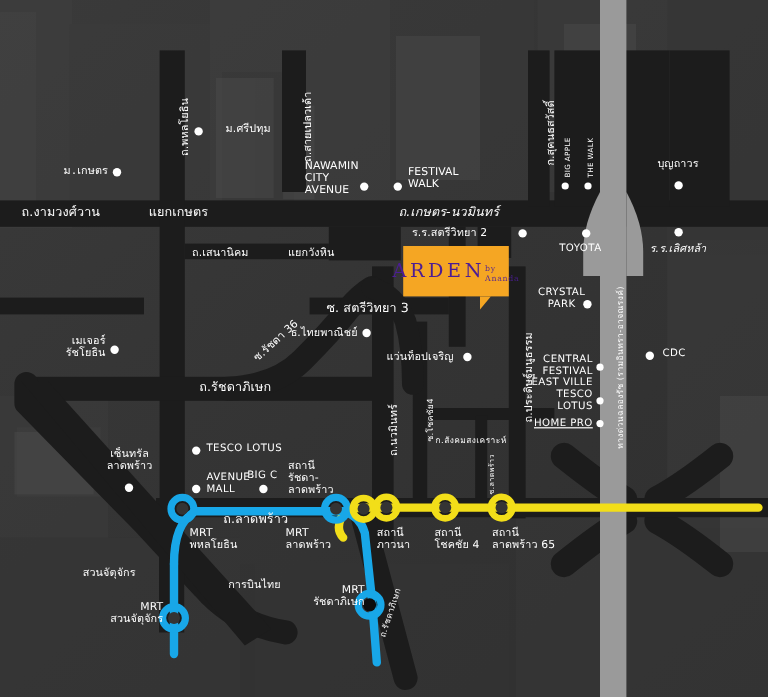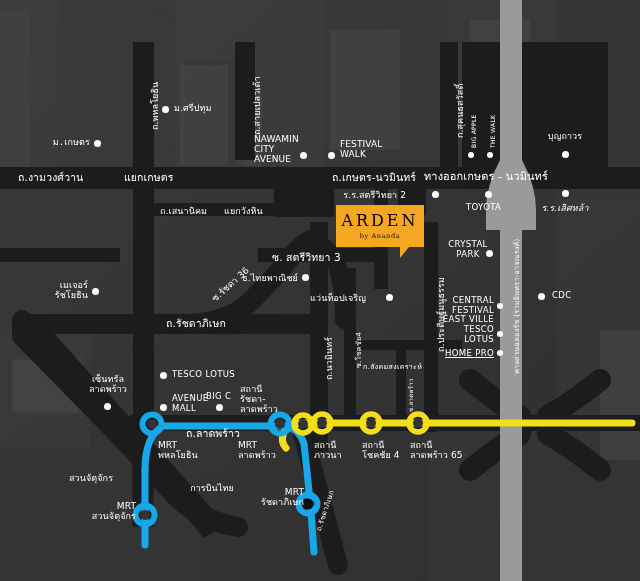--- a/index.html
+++ b/index.html
@@ -19,22 +19,22 @@
   .lbl.road{font-size:10.5px;}
   .lbl.bigroad{font-size:11px;}
   .lbl.small{font-size:7px;letter-spacing:.35px;}
   .lbl.tiny{font-size:6px;letter-spacing:.3px;}
   .lbl.eng{font-size:8.5px;letter-spacing:.35px;}
   .lbl.vert{transform-origin:0 0;}
   .dot{position:absolute;width:7px;height:7px;border-radius:50%;background:#fff;}
   .dot.sm{width:6px;height:6px;}
   
   #arden-marker{
-    position:absolute;background:#f5a623;color:#000000;
-    display:flex;flex-direction:column;align-items:center;justify-content:center;
+    position:absolute;background:#f5a623;color:#4c1d95;
+    display:flex;flex-direction:row;align-items:center;justify-content:center;
   }
   #arden-marker .a-name{
     font-family:"DejaVu Serif","Liberation Serif",serif;
     font-size:16px;letter-spacing:3px;line-height:1;
   }
   #arden-marker .a-sub{
     font-family:"DejaVu Serif","Liberation Serif",serif;
     font-size:6.5px;letter-spacing:.6px;margin-top:3px;opacity:.92;
   }
   #arden-tail{
@@ -189,29 +189,28 @@
   </svg>
 
   <div id="arden-marker" style="left:336px;top:205px;width:88px;height:42px;">
     <span class="a-name">ARDEN</span>
     <span class="a-sub">by Ananda</span>
   </div>
   <div id="arden-tail" style="left:400px;top:247px;"></div>
 
   <div class="lbl road" style="left:18px;top:172px;">ถ.งามวงศ์วาน</div>
   <div class="lbl road" style="left:124px;top:172px;">แยกเกษตร</div>
-  <div class="lbl road" style="left:332px;top:172px;">ถ.เกษตร-นวมินทร์</div>
-  <div class="lbl bigroad" style="left:424px;top:171px;">ทางออกเกษตร - นวมินทร์</div>
+  <div class="lbl road" style="left:332px;top:172px;font-style:italic;">ถ.เกษตร-นวมินทร์</div>
 
   <div class="lbl vert" style="left:150px;top:130px;transform:rotate(-90deg);">ถ.พหลโยธิน</div>
   <div class="lbl vert" style="left:252px;top:135px;transform:rotate(-90deg);">ถ.สายเปลวเด้า</div>
   <div class="lbl vert" style="left:455px;top:138px;transform:rotate(-90deg);">ก.สุคนธสวัสดิ์</div>
 
   <div class="lbl" style="left:160px;top:206px;">ถ.เสนานิคม</div>
-  <div class="lbl" style="left:224px;top:206px;">แยกวังหิน</div>
+  <div class="lbl" style="left:240px;top:206px;">แยกวังหิน</div>
 
   <div class="lbl vert" style="left:210px;top:296px;transform:rotate(-42deg);">ซ.รัชดา 36</div>
 
   <div class="lbl road" style="left:166px;top:318px;">ถ.รัชดาภิเษก</div>
 
   <div class="lbl vert" style="left:324px;top:380px;transform:rotate(-90deg);">ถ.นวมินทร์</div>
   <div class="lbl vert small" style="left:356px;top:368px;transform:rotate(-90deg);">ซ.โชคชัย4</div>
   <div class="lbl vert" style="left:436px;top:352px;transform:rotate(-90deg);">ถ.ประดิษฐ์มนูธรรม</div>
   <div class="lbl small" style="left:363px;top:364px;">ก.สังคมสงเคราะห์</div>
   <div class="lbl vert tiny" style="left:408px;top:412px;transform:rotate(-90deg);">ซ.ลาดพร้าว</div>
@@ -220,37 +219,37 @@
   <div class="lbl vert small" style="left:316px;top:530px;transform:rotate(-72deg);">ถ.รัชดาภิเษก</div>
 
   <div class="lbl road" style="left:272px;top:252px;">ซ. สตรีวิทยา 3</div>
 
   <div class="lbl small vert" style="left:514px;top:374px;transform:rotate(-90deg);">ทางด่วนฉลองรัช (รามอินทรา-อาจณรงค์)</div>
 
   <div class="lbl r" style="left:28px;top:138px;width:62px;font-family:Liberation Mono, monospace;">ม.เกษตร</div>
   <div class="dot" style="left:94px;top:140px;"></div>
 
   <div class="dot" style="left:162px;top:106px;"></div>
-  <div class="lbl" style="left:174px;top:103px;">ม.ศรีปทุม</div>
+  <div class="lbl" style="left:188px;top:103px;">ม.ศรีปทุม</div>
 
   <div class="lbl" style="left:254px;top:134px;">NAWAMIN
 CITY
 AVENUE</div>
   <div class="dot" style="left:300px;top:152px;"></div>
 
   <div class="lbl" style="left:340px;top:139px;">FESTIVAL
 WALK</div>
   <div class="dot" style="left:328px;top:152px;"></div>
 
   <div class="lbl vert tiny" style="left:471px;top:148px;transform:rotate(-90deg);">BIG APPLE</div>
   <div class="dot sm" style="left:468px;top:152px;"></div>
   <div class="lbl vert tiny" style="left:490px;top:148px;transform:rotate(-90deg);">THE WALK</div>
   <div class="dot sm" style="left:487px;top:152px;"></div>
 
-  <div class="lbl c" style="left:535px;top:132px;width:60px;font-family:Liberation Mono, monospace;">บุญถาวร</div>
+  <div class="lbl c" style="left:535px;top:132px;width:60px;">บุญถาวร</div>
   <div class="dot" style="left:562px;top:151px;"></div>
 
   <div class="lbl r" style="left:320px;top:190px;width:86px;">ร.ร.สตรีวิทยา 2</div>
   <div class="dot" style="left:432px;top:191px;"></div>
   <div class="dot" style="left:485px;top:191px;"></div>
 
   <div class="lbl c" style="left:530px;top:203px;width:70px;font-style:italic;">ร.ร.เลิศหล้า</div>
   <div class="dot" style="left:562px;top:190px;"></div>
 
   <div class="lbl eng" style="left:466px;top:203px;">TOYOTA</div>
@@ -258,21 +257,21 @@
   <div class="lbl c eng" style="left:440px;top:240px;width:56px;text-align:center;">CRYSTAL
 PARK</div>
   <div class="dot" style="left:486px;top:250px;"></div>
 
   <div class="dot" style="left:538px;top:293px;"></div>
   <div class="lbl eng" style="left:552px;top:291px;">CDC</div>
 
   <div class="lbl r" style="left:226px;top:273px;width:72px;">ธ.ไทยพาณิชย์</div>
   <div class="dot" style="left:302px;top:274px;"></div>
 
-  <div class="lbl r" style="left:296px;top:293px;width:70px;">แว่นท็อปเจริญ</div>
+  <div class="lbl r" style="left:308px;top:293px;width:70px;">แว่นท็อปเจริญ</div>
   <div class="dot" style="left:386px;top:294px;"></div>
 
   <div class="lbl r eng" style="left:440px;top:296px;width:54px;">CENTRAL
 FESTIVAL
 EAST VILLE</div>
   <div class="dot sm" style="left:497px;top:303px;"></div>
 
   <div class="lbl r eng" style="left:440px;top:325px;width:54px;">TESCO
 LOTUS</div>
   <div class="dot sm" style="left:497px;top:331px;"></div>

